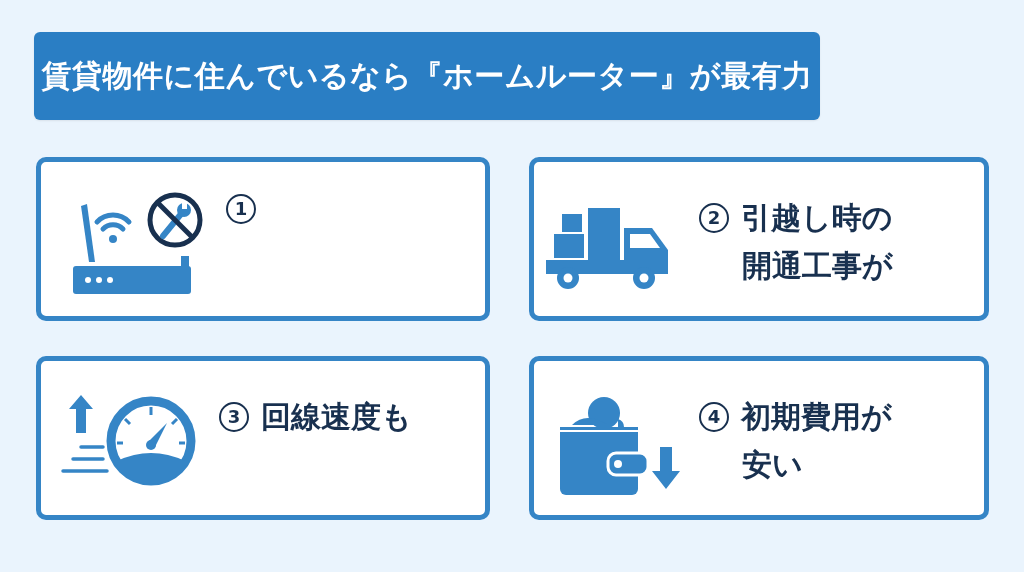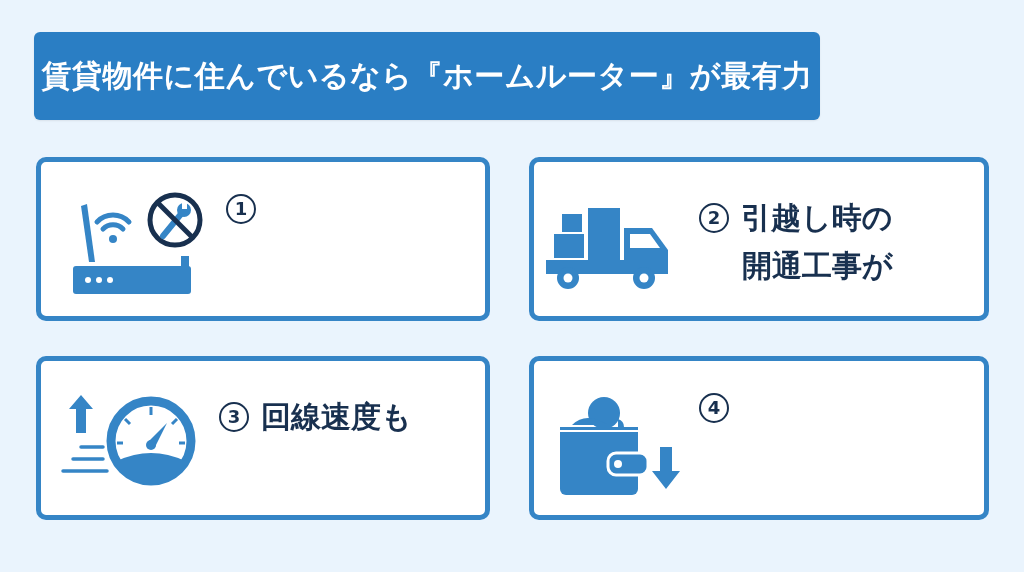--- a/index.html
+++ b/index.html
@@ -200,15 +200,17 @@
 
       <rect x="56" y="66" width="40" height="22" rx="8" fill="#3585c6" stroke="#fff" stroke-width="3"></rect>
       <circle cx="66" cy="77" r="4" fill="#fff"></circle>
 
       <path d="M108 60 L108 84 L100 84 L114 102 L128 84 L120 84 L120 60 Z" fill="#3585c6"></path>
     </svg>
   </div>
   <div class="card-text">
     <div class="line1">
       <span class="num">4</span>
-    </div>
+      <span>初期費用が</span>
+    </div>
+    <span class="line2">安い</span>
   </div>
 </div>
 
 </body></html>

